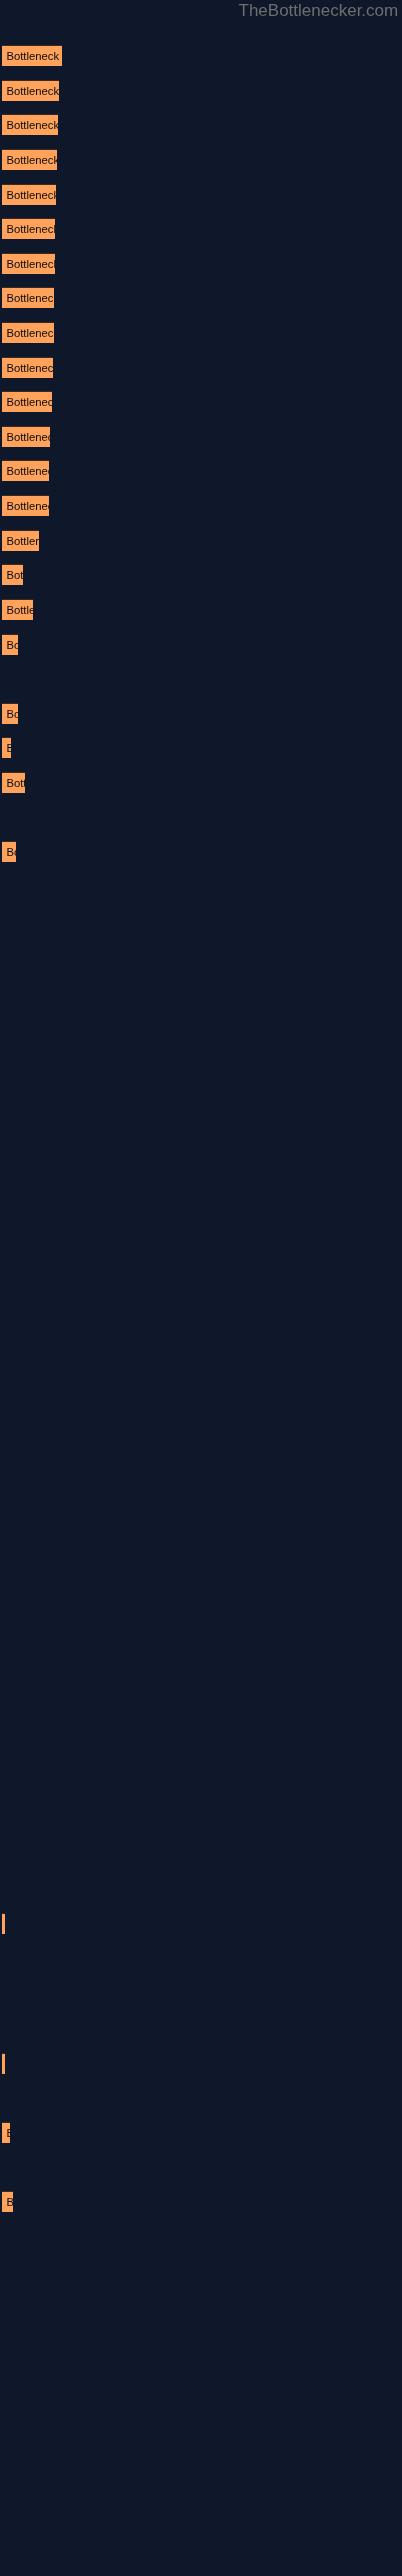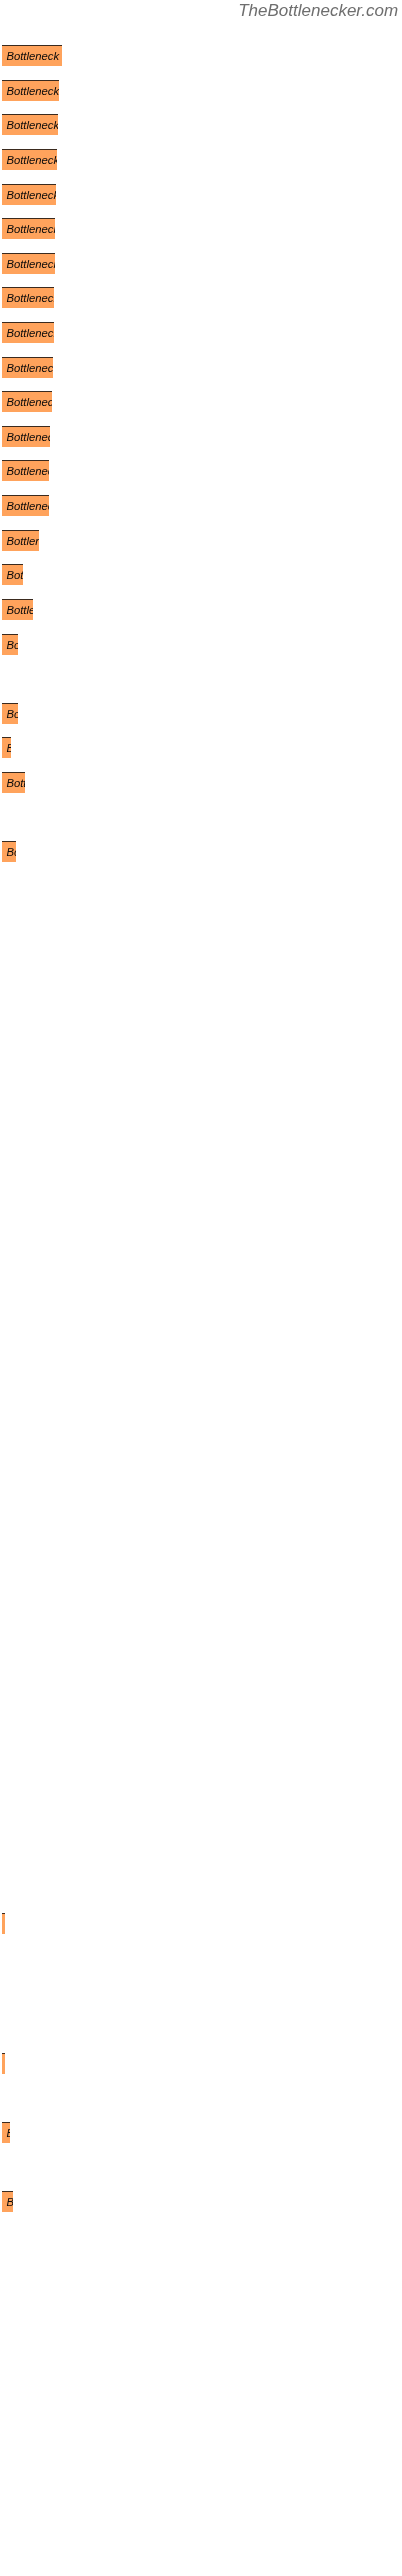--- a/index.html
+++ b/index.html
@@ -12,22 +12,21 @@
     height: 2576px;
     position: relative;
     overflow: hidden;
     font-family: "Liberation Sans", sans-serif;
   }
   #chart-root {
     position: absolute;
     left: 0; top: 0;
     width: 403px;
     height: 2576px;
-    background: #ffffff;
-    font-style: italic;
+    background: #0f172a;
   }
   .watermark {
     position: absolute;
     right: 4.8px;
     top: 0.8px;
     font-family: "Liberation Sans", sans-serif;
     font-size: 17px;
     line-height: 19.3px;
     color: #6e6e6e;
     letter-spacing: 0px;

